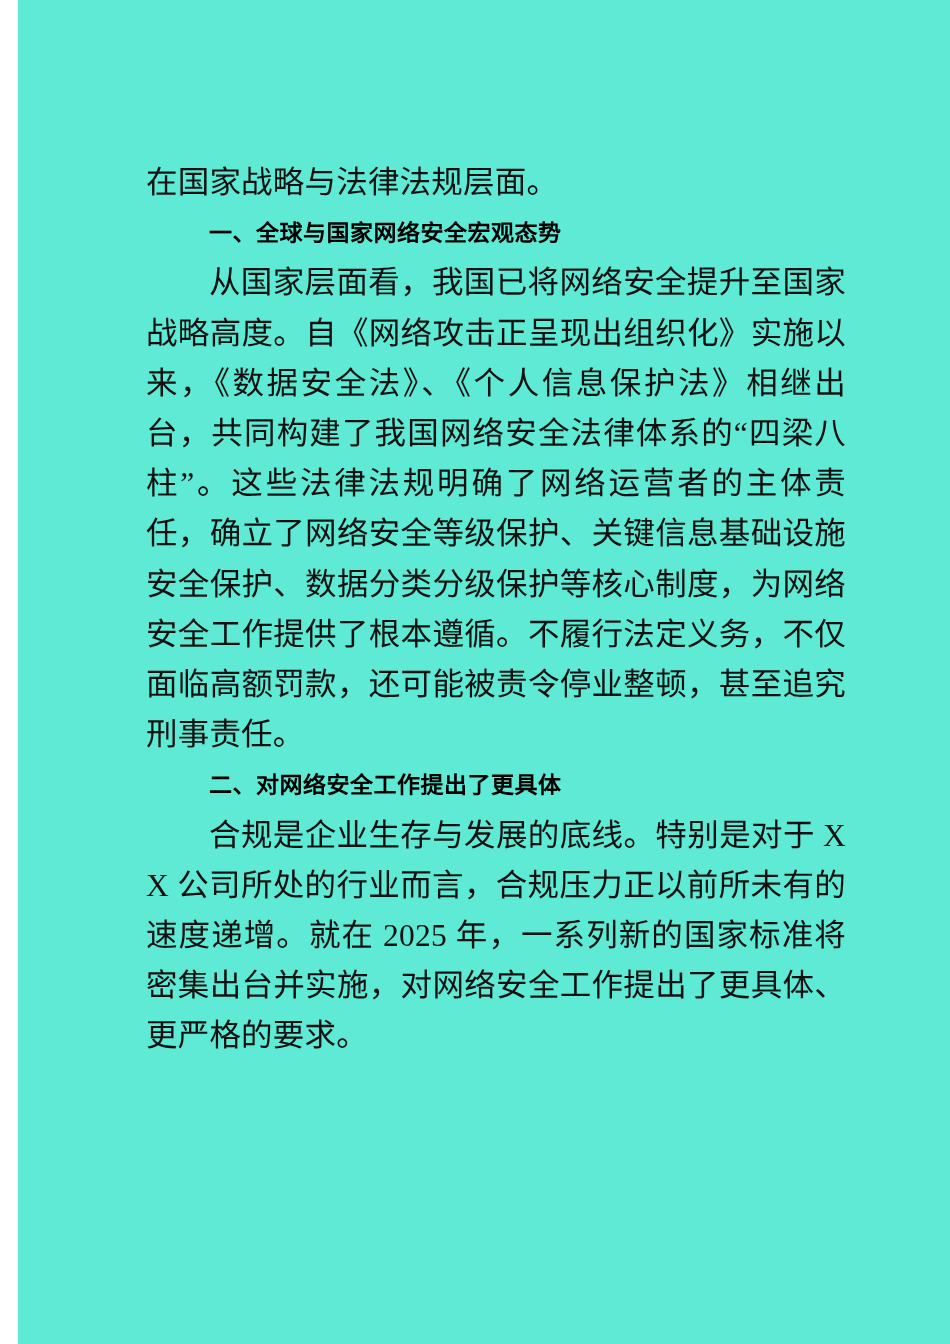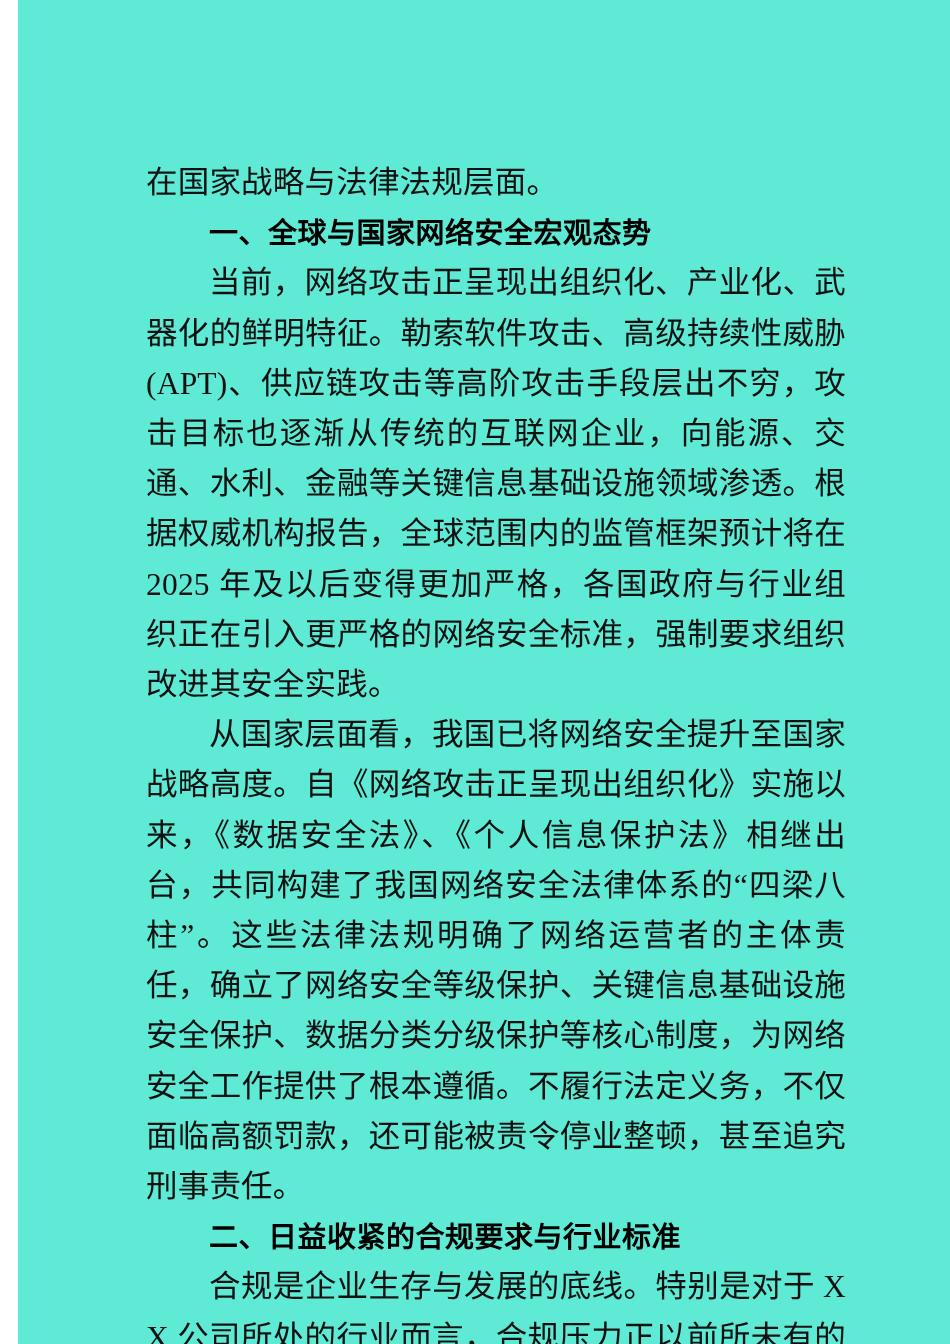--- a/index.html
+++ b/index.html
@@ -41,41 +41,40 @@
   }
 
   
   .para.indent {
     text-indent: 63px;
   }
 
   
   .heading {
     font-family: "Liberation Sans", "DejaVu Sans", sans-serif;
-    font-size: 29px;
+    font-size: 23px;
     line-height: 50.2px;
     font-weight: bold;
     color: #000000;
     margin: 0;
     text-indent: 63px;
     letter-spacing: 0.5px;
   }
 </style>
 </head>
 <body>
 
 <div class="page">
   <div class="content">
 
     <p class="para">在国家战略与法律法规层面。</p>
 
     <p class="heading">一、全球与国家网络安全宏观态势</p>
 
-    <p class="para indent">当前，网络攻击正呈现出组织化、产业化、武器化的鲜明特征。勒索软件攻击、高级持续性威胁 (APT)、供应链攻击等高阶攻击手段层出不穷，攻击目标也逐渐从传统的互联网企业，向能源、交通、水利、金融等关键信息基础设施领域渗透。根据权威机构报告，全球范围内的监管框架预计将在 2025 年及以后变得更加严格，各国政府与行业组织正在引入更严格的网络安全标准，强制要求组织改进其安全实践。</p>
 
     <p class="para indent">从国家层面看，我国已将网络安全提升至国家战略高度。自《网络攻击正呈现出组织化》实施以来，《数据安全法》、《个人信息保护法》相继出台，共同构建了我国网络安全法律体系的“四梁八柱”。这些法律法规明确了网络运营者的主体责任，确立了网络安全等级保护、关键信息基础设施安全保护、数据分类分级保护等核心制度，为网络安全工作提供了根本遵循。不履行法定义务，不仅面临高额罚款，还可能被责令停业整顿，甚至追究刑事责任。</p>
 
-    <p class="heading">二、日益收紧的合规要求与行业标准</p>
+    <p class="heading">二、对网络安全工作提出了更具体</p>
 
     <p class="para indent">合规是企业生存与发展的底线。特别是对于 XX 公司所处的行业而言，合规压力正以前所未有的速度递增。就在 2025 年，一系列新的国家标准将密集出台并实施，对网络安全工作提出了更具体、更严格的要求。</p>
 
   </div>
 </div>
 
 </body></html>

